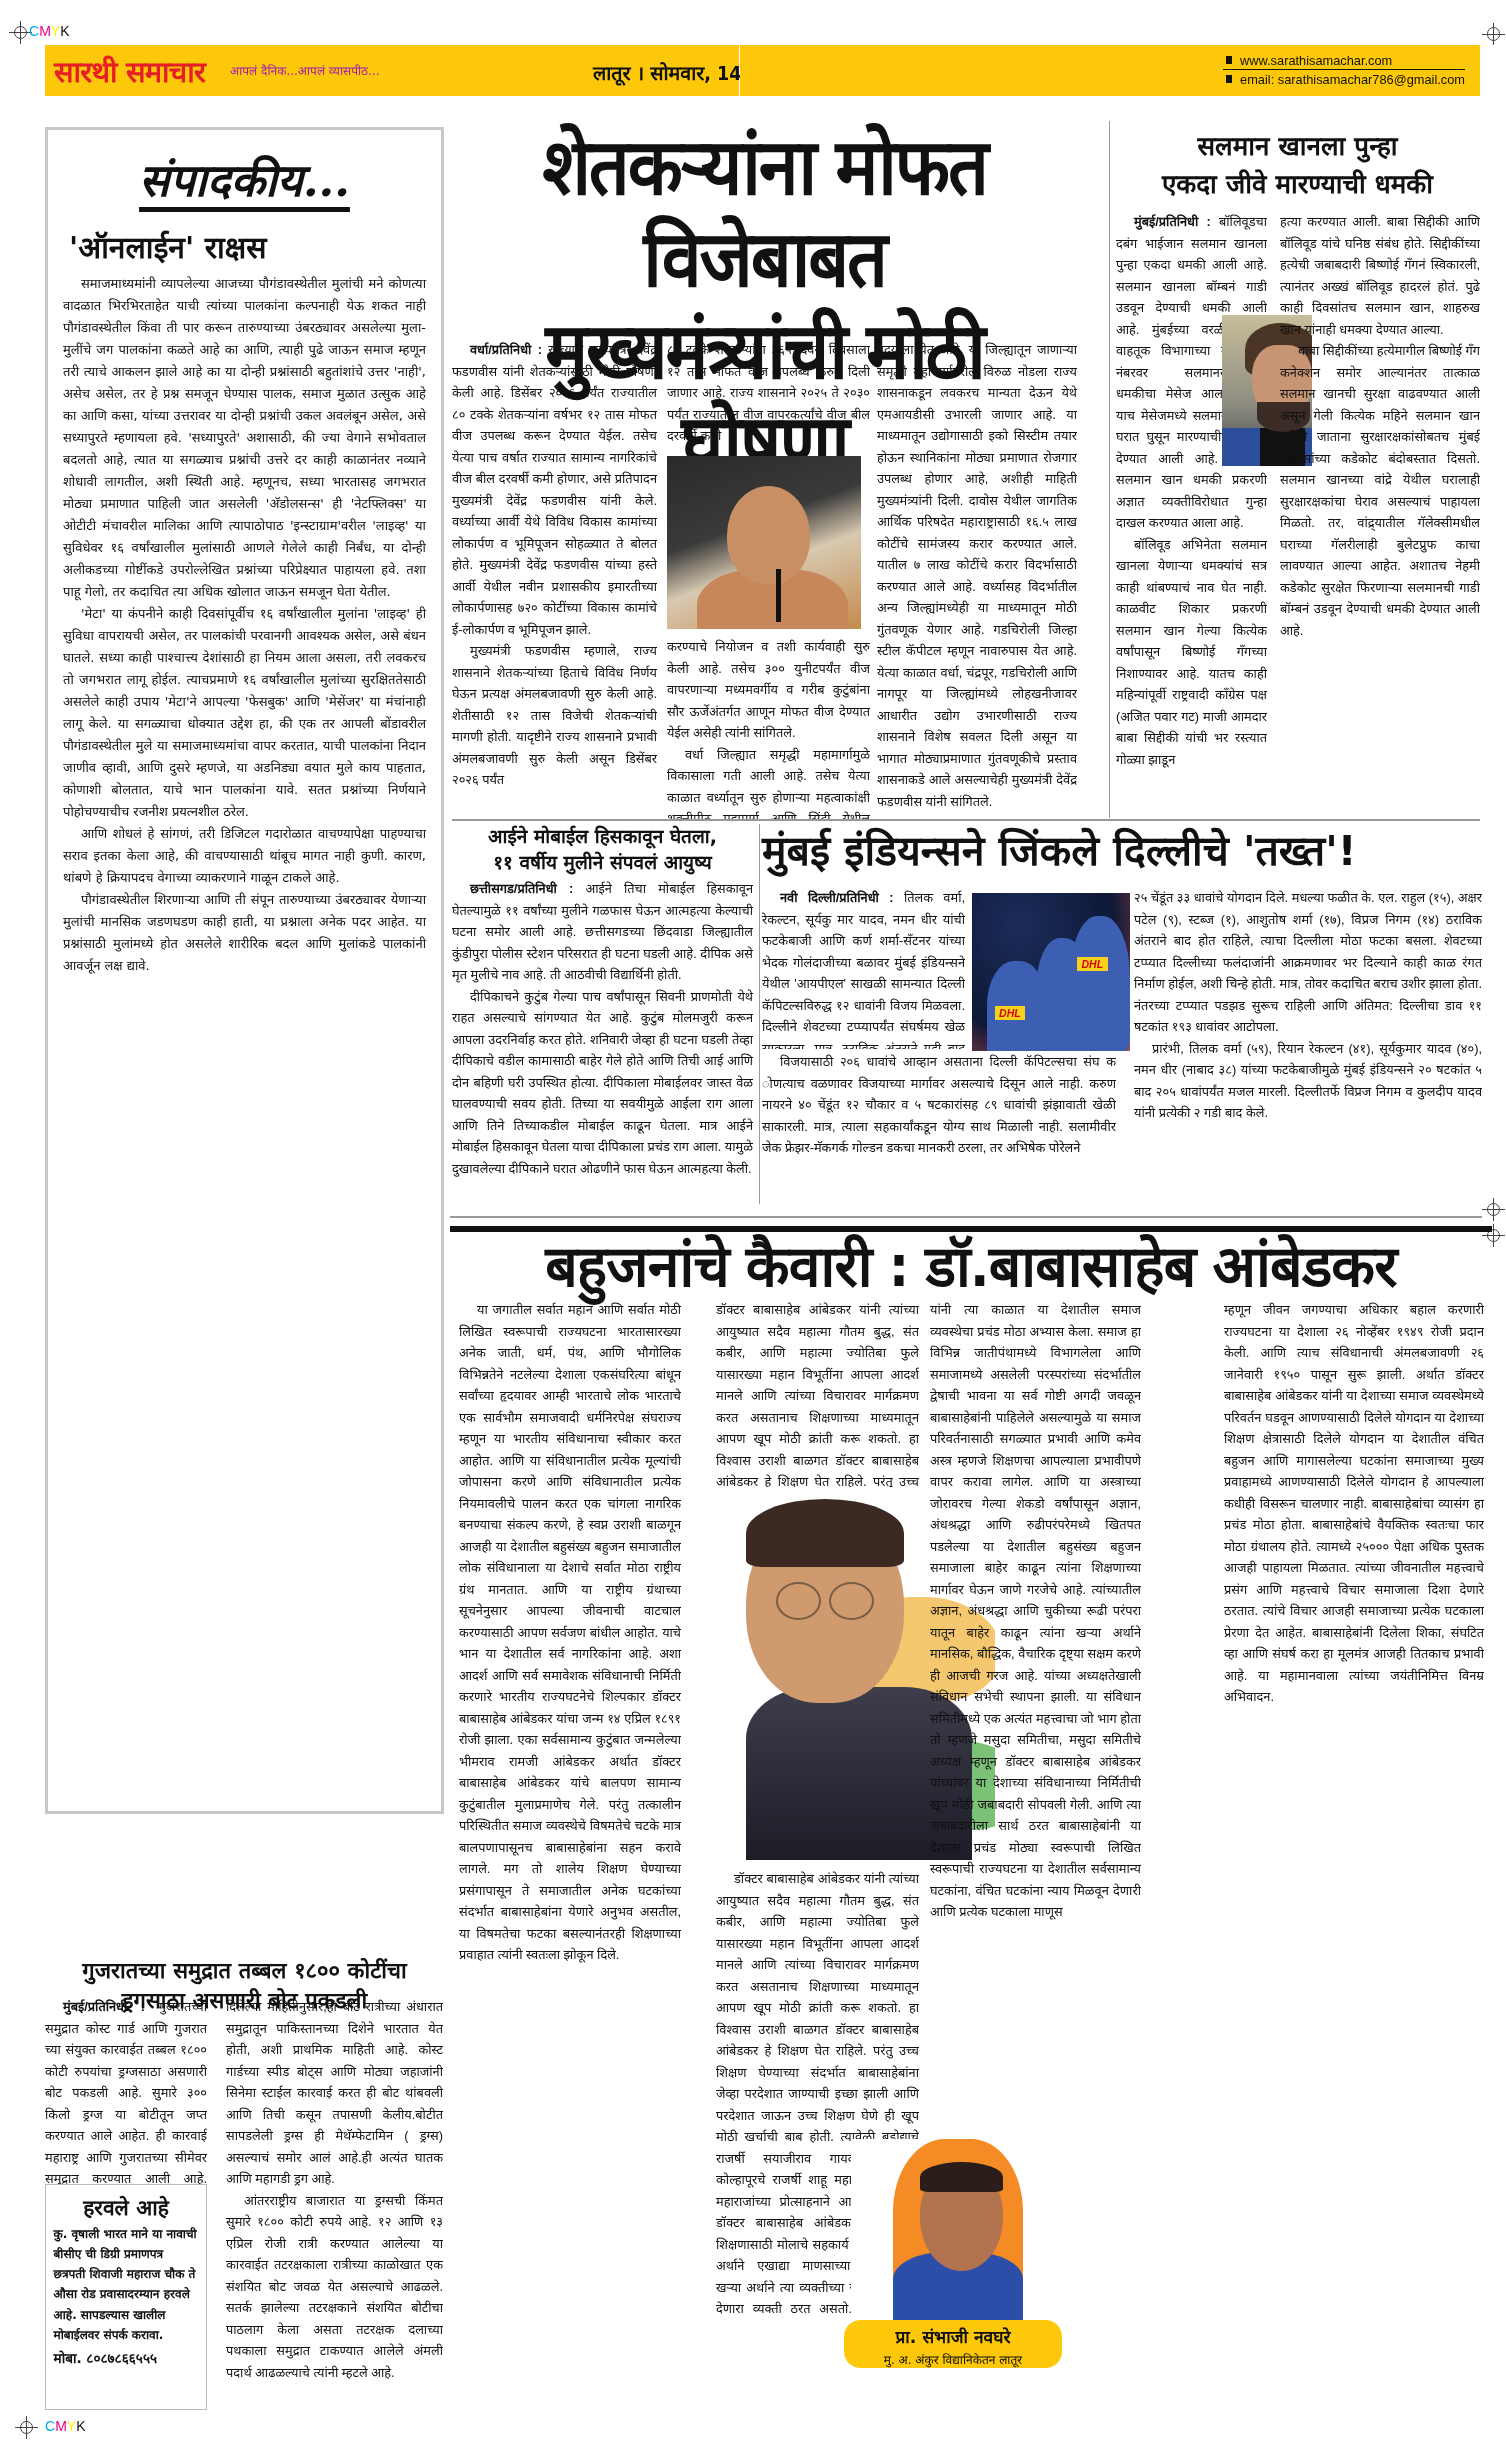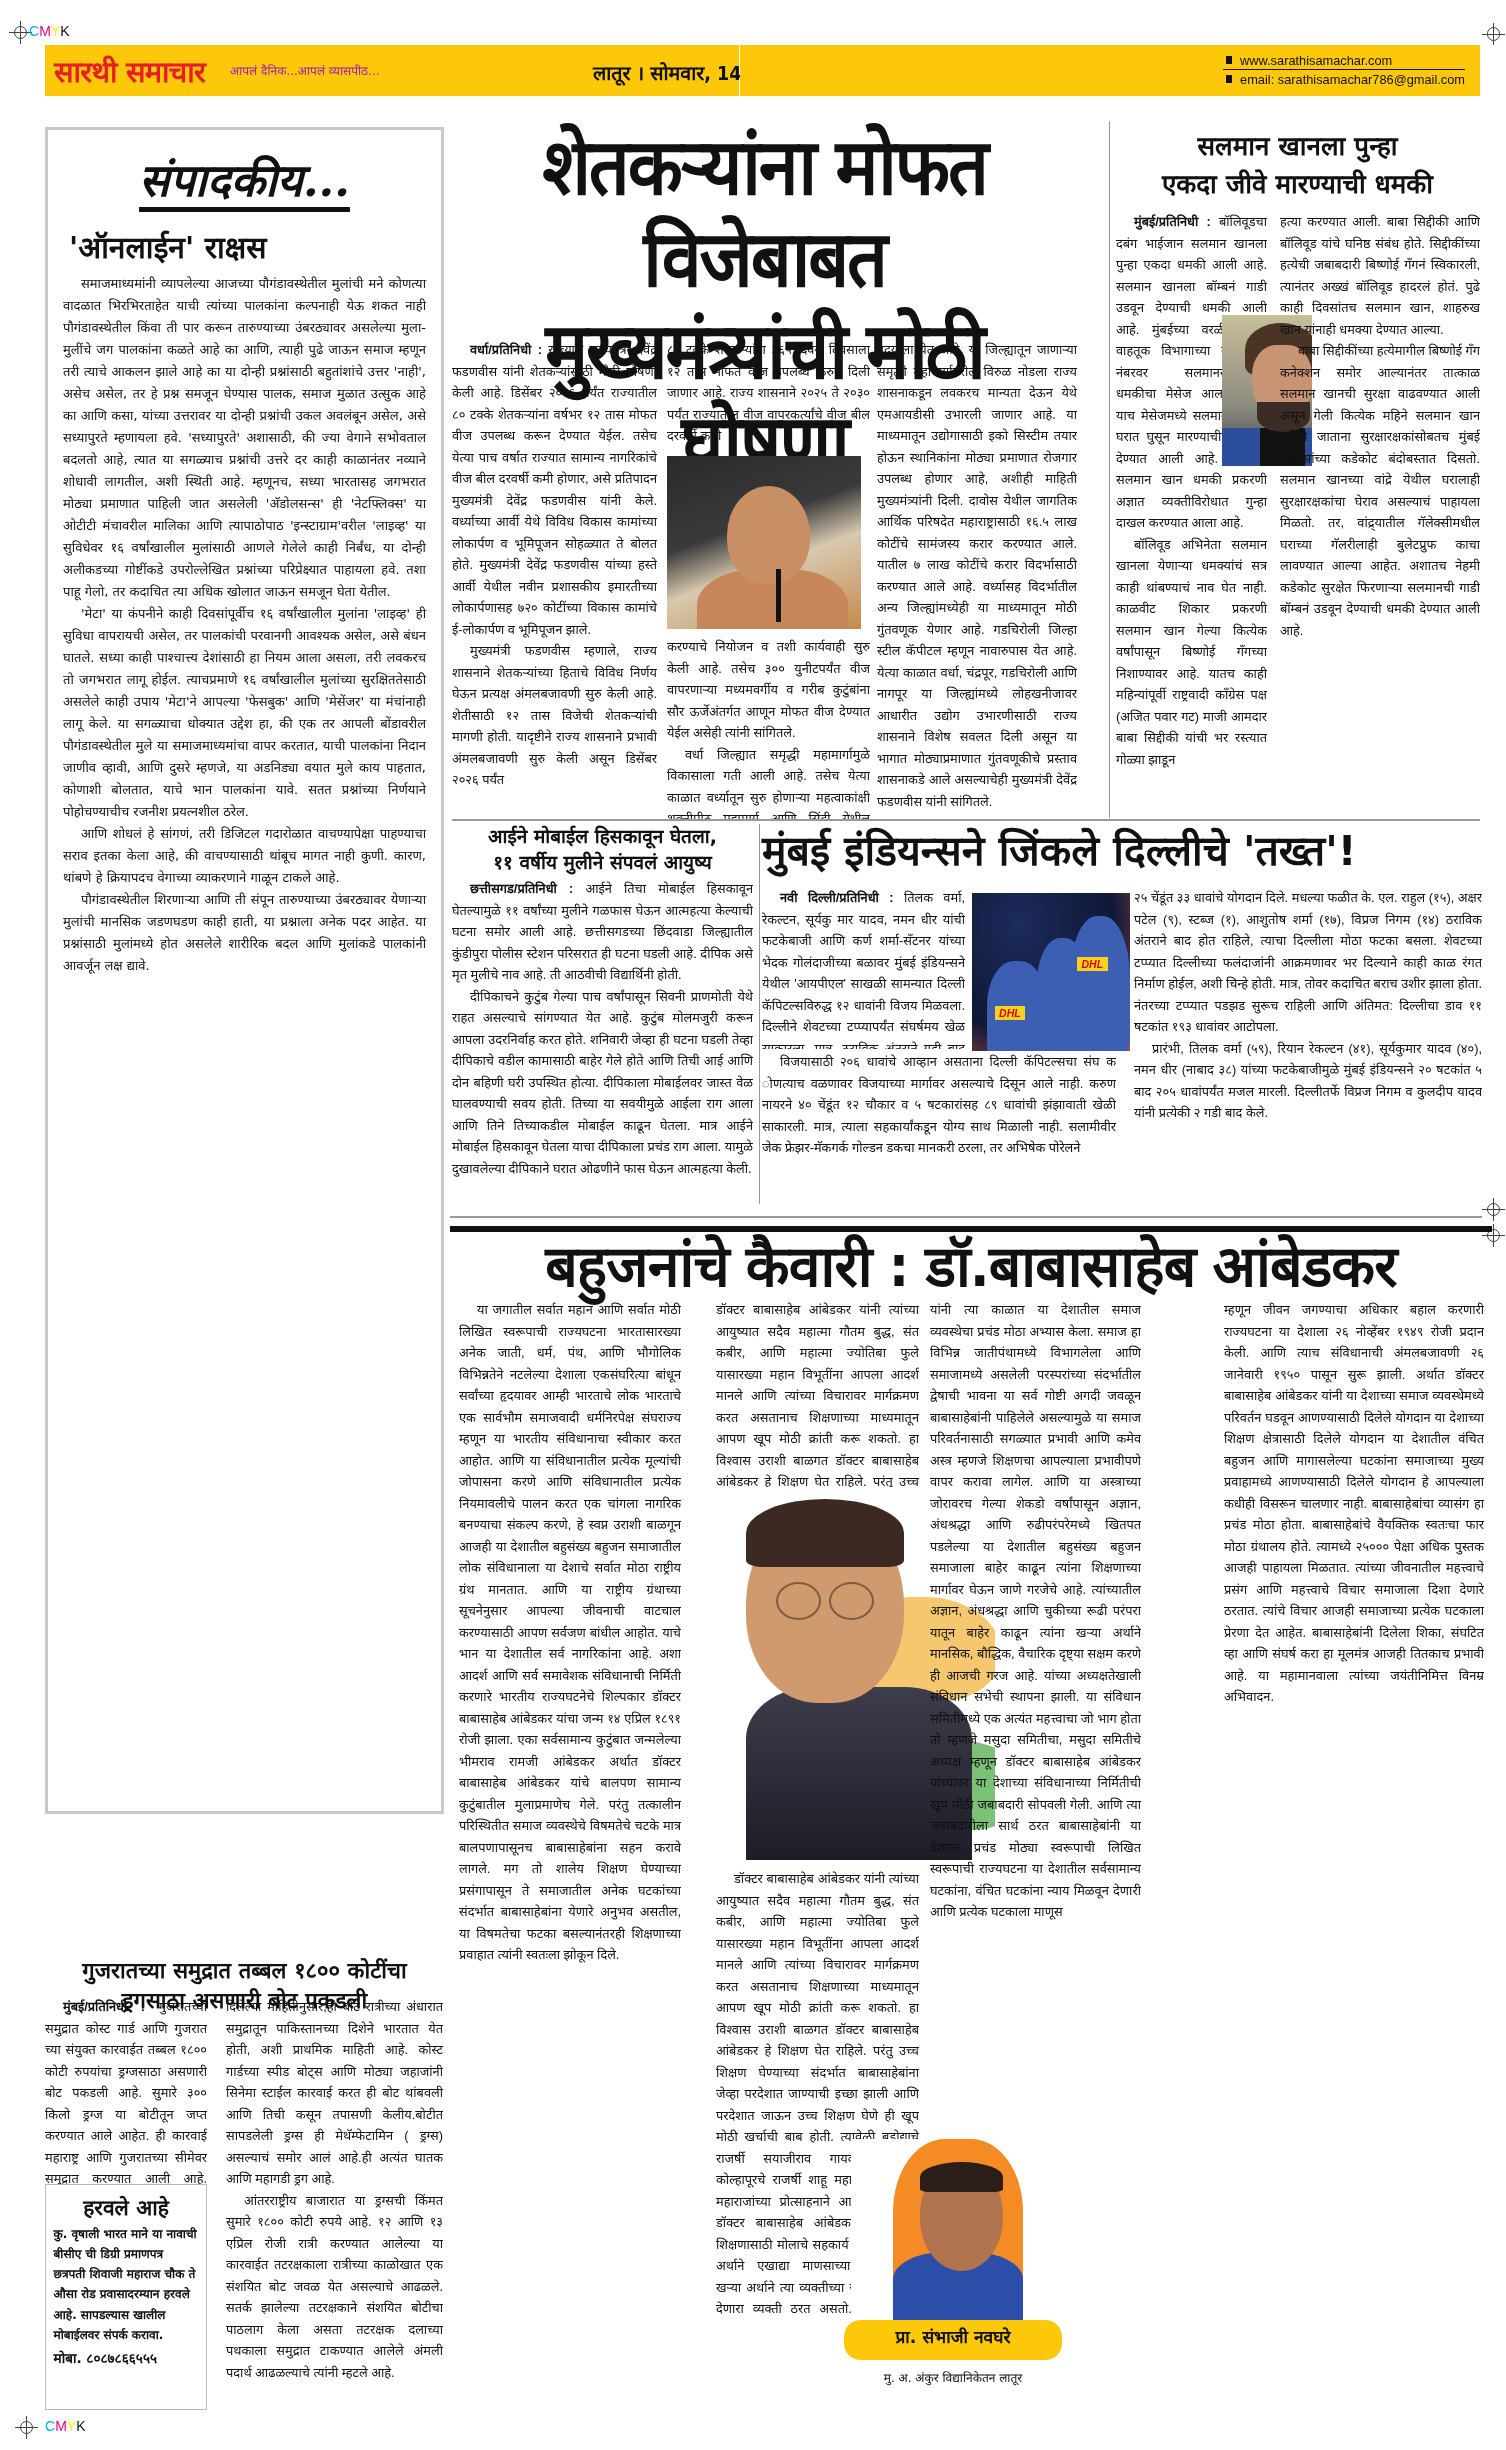--- a/index.html
+++ b/index.html
@@ -66,23 +66,23 @@
   .ambedkar .head { position: absolute; left: 0; top: 7.5px; width: 158px; height: 196px; border-radius: 50% 50% 45% 45%; background: #d09a6f; }
   .ambedkar .hair { position: absolute; left: 0; top: 0; width: 158px; height: 68px; border-radius: 50% 50% 10% 10%; background: #3c2a22; }
   .ambedkar .glass { position: absolute; top: 83px; width: 45px; height: 38px; border: 2.3px solid #7a5e44; border-radius: 50%; }
   .ambedkar .suit { position: absolute; left: 0; top: 188px; width: 226px; height: 173px; background: linear-gradient(#3d3d4b, #1d1d28); border-radius: 30% 30% 0 0; }
 
   .sambhaji { background: #ffffff; }
   .sambhaji .bg { position: absolute; left: 42px; top: 0; width: 130px; height: 181px; background: #f48b25; border-radius: 40% 40% 0 0; }
   .sambhaji .face { position: absolute; left: 69px; top: 27px; width: 83px; height: 105px; border-radius: 45% 45% 50% 50%; background: #b2734f; }
   .sambhaji .hair { position: absolute; left: 69px; top: 22.6px; width: 83px; height: 30px; border-radius: 50% 50% 10% 10%; background: #2b1d19; }
   .sambhaji .coat { position: absolute; left: 42px; top: 113px; width: 130px; height: 68px; border-radius: 40% 40% 0 0; background: #2c4ea8; }
-  .name-plate { position: absolute; left: 844px; top: 2320px; width: 218px; height: 40px; background: #fec80a; border-radius: 16.6px; text-align: center; padding-top: 4.5px; }
+  .name-plate { position: absolute; left: 844px; top: 2320px; width: 218px; height: 48px; background: #fec80a; border-radius: 16.6px; text-align: center; padding-top: 4.5px; }
   .name-plate .nm { font-size: 17.3px; font-weight: bold; }
-  .name-plate .aff { font-size: 12px; margin-top: 21px; text-align: center; }
+  .name-plate .aff { font-size: 12px; margin-top: 3px; text-align: center; }
 
   .sub-head { font-weight: bold; text-align: center; color: #111; }
   .ambed-head { position: absolute; left: 450px; top: 1226px; width: 1042px; text-align: center; font-family: "DejaVu Sans Condensed", "DejaVu Sans", sans-serif; font-weight: bold; font-size: 57px; line-height: 68px; border-top: 6px solid #111; padding-top: 0; letter-spacing: -0.8px; }
 
   .ad-box { position: absolute; left: 45px; top: 2184px; width: 162px; height: 226px; border: 1.5px solid #bbb; padding: 7.5px 7.5px; }
   .ad-box .t { font-size: 21px; font-weight: bold; text-align: center; }
   .ad-box .b { font-size: 12px; line-height: 20.3px; font-weight: bold; margin-top: 3px; }
   .ad-box .ph { font-size: 13.6px; font-weight: bold; margin-top: 3px; }
 </style>
 </head>

